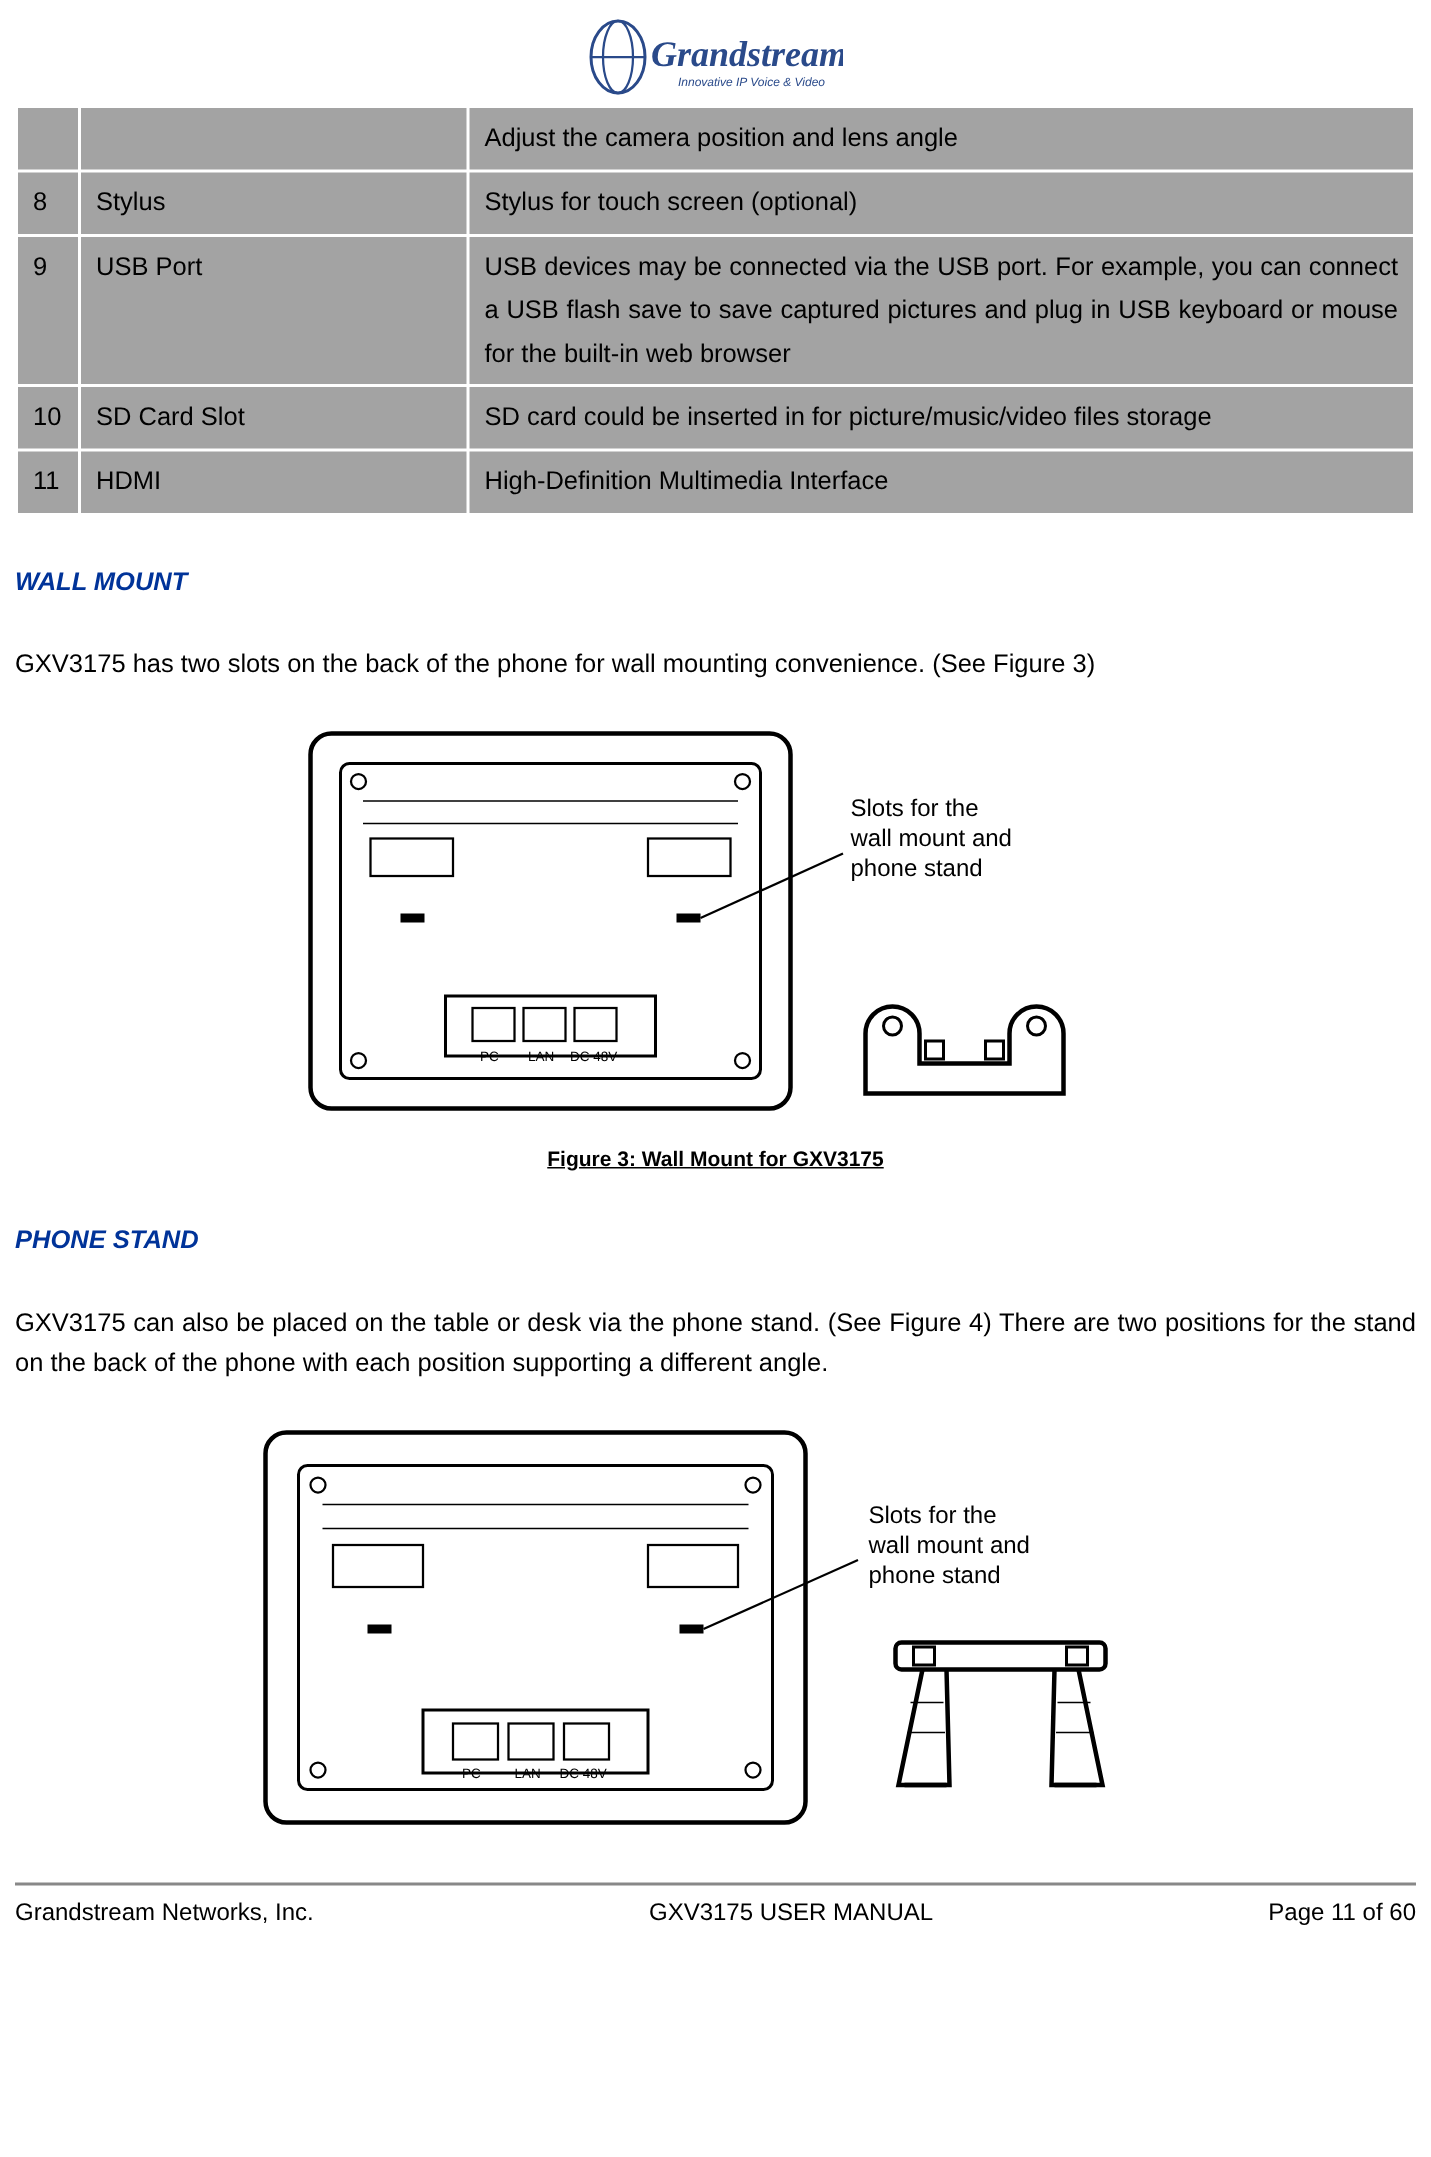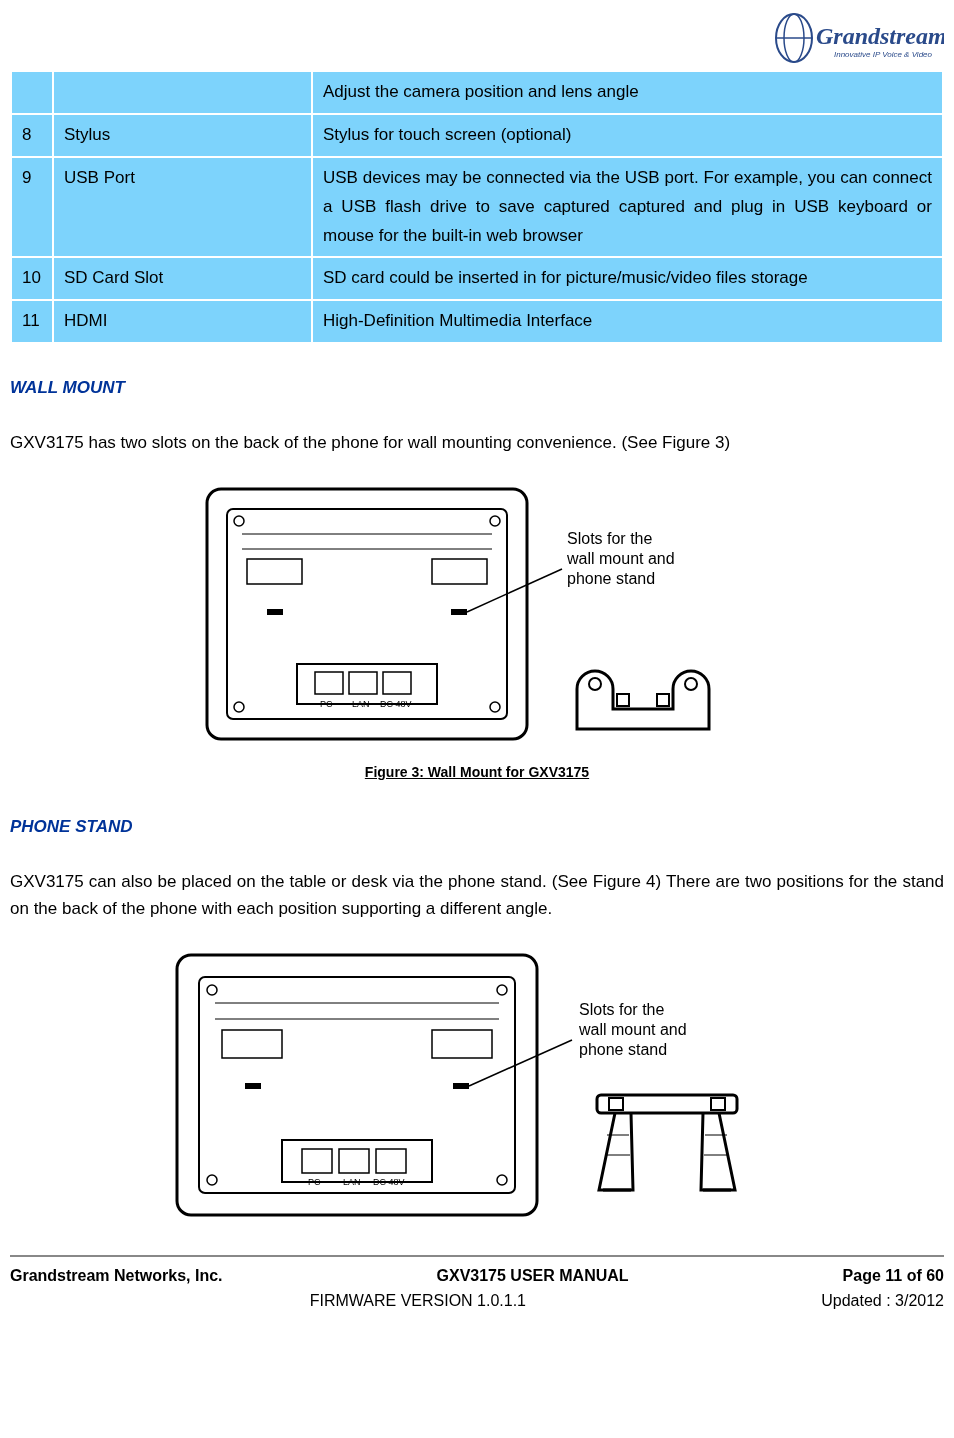--- a/index.html
+++ b/index.html
@@ -8,35 +8,35 @@
       background: #fff;
       color: #000;
       width: 954px;
       margin: 0 auto;
       padding: 0 10px;
       font-size: 17px;
       line-height: 1.6;
     }
     .header {
       display: flex;
-      justify-content: flex-end;
+      justify-content: center;
       padding: 10px 0 5px 0;
     }
     .logo {
       width: 170px;
       height: 55px;
     }
     table.ports {
       width: 100%;
       border-collapse: separate;
       border-spacing: 2px;
       margin-bottom: 30px;
     }
     table.ports td {
-      background: #7dd3fc;
+      background: #a3a3a3;
       padding: 6px 10px;
       vertical-align: top;
       line-height: 1.7;
     }
     table.ports td.num { width: 40px; }
     table.ports td.name { width: 257px; }
     table.ports td.desc { text-align: justify; }
     h2.section {
       color: #003399;
       font-size: 17px;
@@ -59,21 +59,21 @@
       margin-top: 8px;
       text-decoration: underline;
     }
     .footer {
       border-top: 2px solid #888;
       margin-top: 20px;
       padding-top: 6px;
       display: flex;
       justify-content: space-between;
       font-size: 16px;
-      font-weight: bold;
+      font-weight: normal;
     }
     .footer-center { text-align: right; }
     .footer-right { }
     .footer-sub {
       display: flex;
       justify-content: space-between;
       font-size: 16px;
       font-weight: normal;
     }
   </style>
@@ -100,21 +100,21 @@
     <td class="desc">Adjust the camera position and lens angle</td>
   </tr>
   <tr>
     <td class="num">8</td>
     <td class="name">Stylus</td>
     <td class="desc">Stylus for touch screen (optional)</td>
   </tr>
   <tr>
     <td class="num">9</td>
     <td class="name">USB Port</td>
-    <td class="desc">USB devices may be connected via the USB port. For example, you can connect a USB flash drive to save captured captured and plug in USB keyboard or mouse for the built-in web browser</td>
+    <td class="desc">USB devices may be connected via the USB port. For example, you can connect a USB flash save to save captured pictures and plug in USB keyboard or mouse for the built-in web browser</td>
   </tr>
   <tr>
     <td class="num">10</td>
     <td class="name">SD Card Slot</td>
     <td class="desc">SD card could be inserted in for picture/music/video files storage</td>
   </tr>
   <tr>
     <td class="num">11</td>
     <td class="name">HDMI</td>
     <td class="desc">High-Definition Multimedia Interface</td>
@@ -214,18 +214,13 @@
     </g>
   </svg>
 </div>
 
 <div>
   <div class="footer">
     <span>Grandstream Networks, Inc.</span>
     <span class="footer-center">GXV3175 USER MANUAL</span>
     <span class="footer-right">Page 11 of 60</span>
   </div>
-  <div class="footer-sub">
-    <span>&nbsp;</span>
-    <span class="footer-center">FIRMWARE VERSION 1.0.1.1</span>
-    <span class="footer-right">Updated : 3/2012</span>
-  </div>
 </div>
 
 </body></html>

